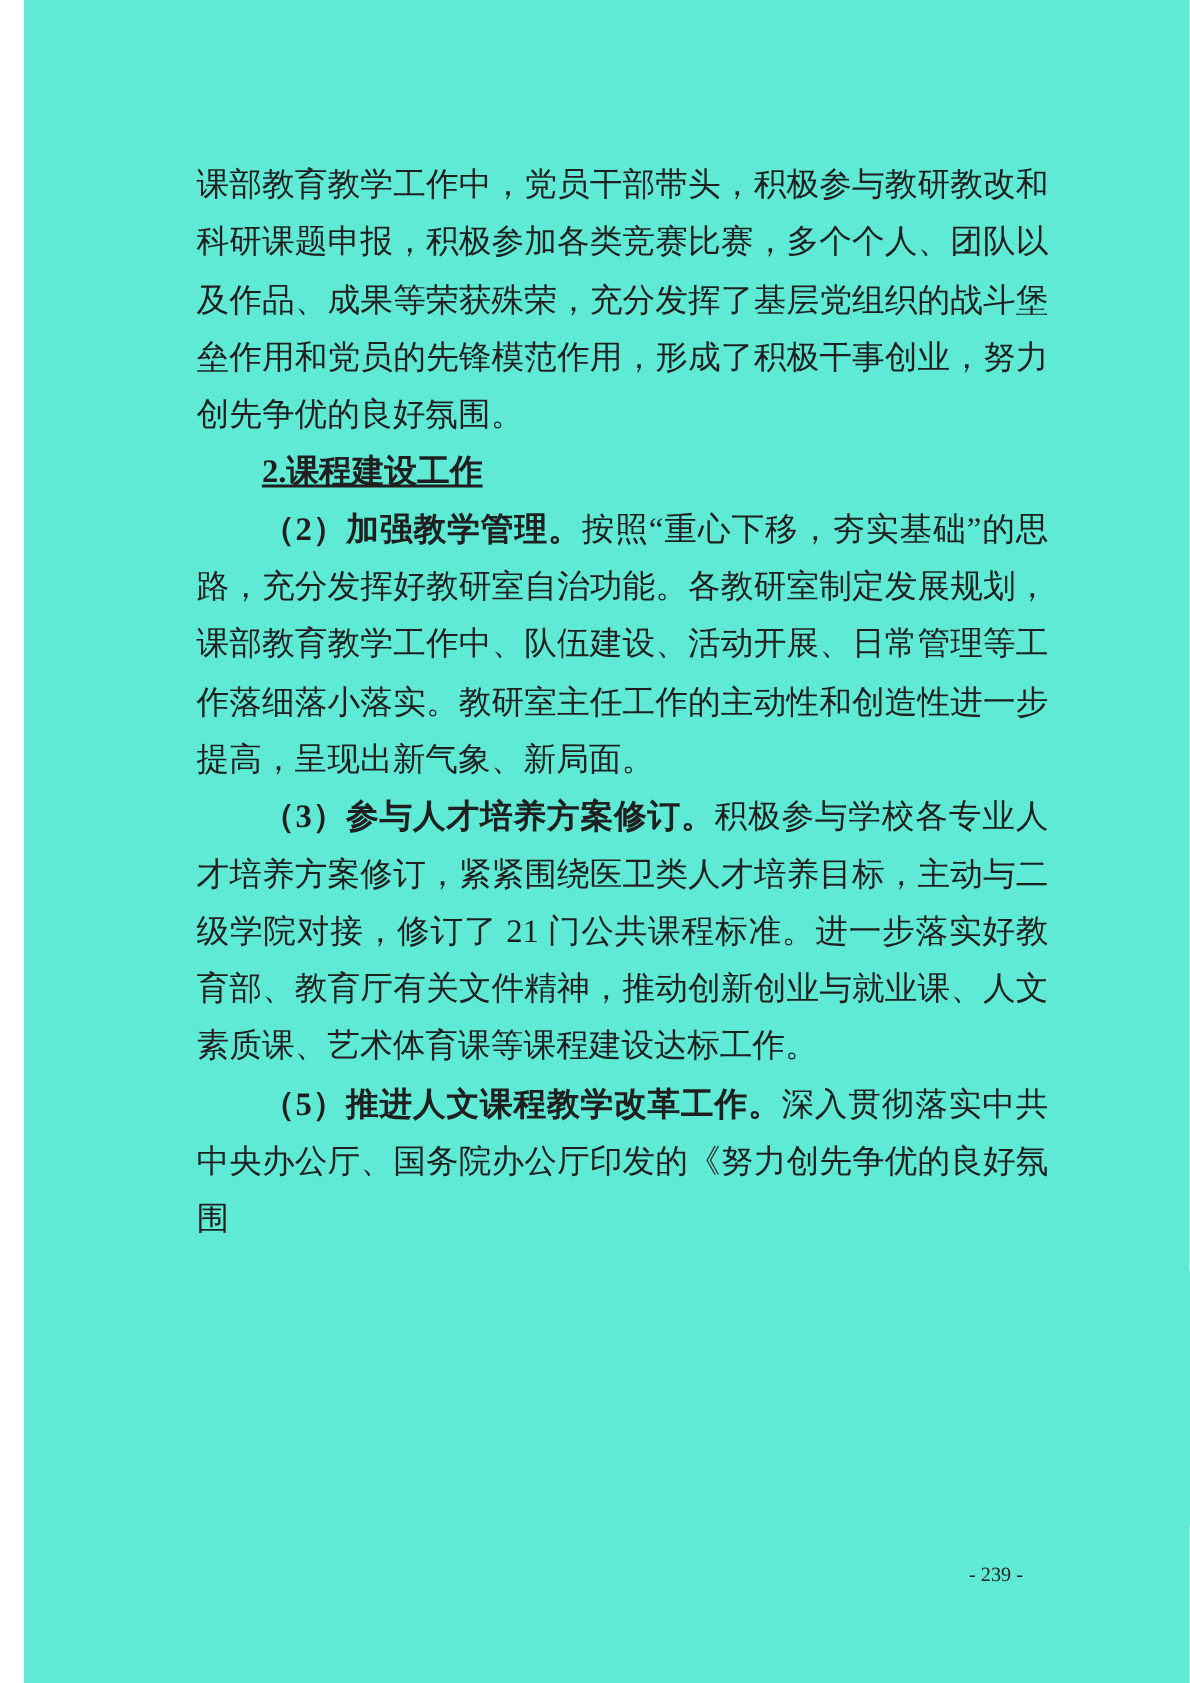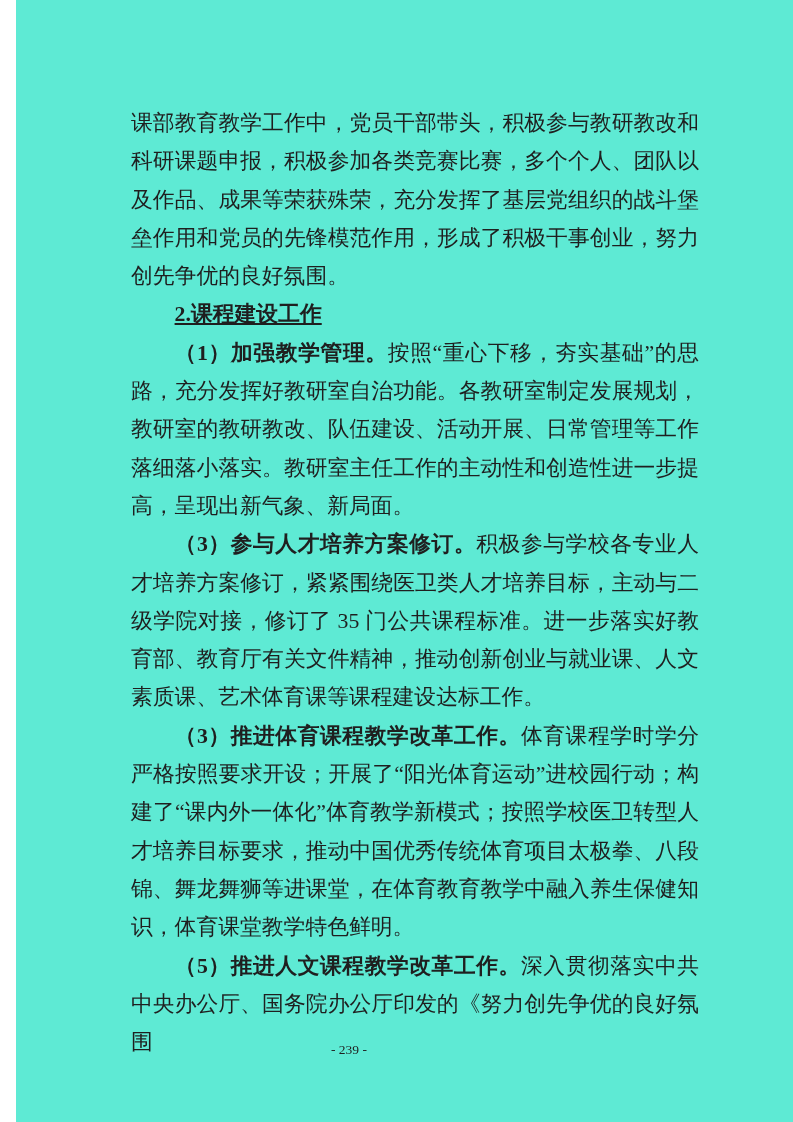--- a/index.html
+++ b/index.html
@@ -39,33 +39,32 @@
     text-decoration: underline;
   }
   .lead {
     font-weight: bold;
   }
   .pagenum {
     position: absolute;
     top: 1042px;
     left: 0;
     width: 666px;
-    text-align: center;
+    text-align: right;
     font-size: 13.5px;
     line-height: 16px;
     color: #1f1f1f;
     font-family: "Liberation Serif", "DejaVu Serif", serif;
   }
 </style>
 </head>
 <body>
 
 <div class="page">
   <div class="content">
     <p class="intro"><span>课部教育教学工作中，党员干部带头，积极参与教研教改和科研课题申报，积极参加各类竞赛比赛，多个个人、团队以及作品、成果等荣获殊荣，充分发挥了基层党组织的战斗堡垒作用和党员的先锋模范作用，形成了积极干事创业，努力创先争优的良好氛围。</span></p>
     <p class="heading"><span>2.课程建设工作</span></p>
-    <p class="item"><span class="lead">（1）加强教学管理。</span><span>按照“重心下移，夯实基础”的思路，充分发挥好教研室自治功能。各教研室制定发展规划，教研室的教研教改、队伍建设、活动开展、日常管理等工作落细落小落实。教研室主任工作的主动性和创造性进一步提高，呈现出新气象、新局面。</span></p>
-    <p class="item"><span class="lead">（3）参与人才培养方案修订。</span><span>积极参与学校各专业人才培养方案修订，紧紧围绕医卫类人才培养目标，主动与二级学院对接，修订了 35 门公共课程标准。进一步落实好教育部、教育厅有关文件精神，推动创新创业与就业课、人文素质课、艺术体育课等课程建设达标工作。</span></p>
-    <p class="item"><span class="lead">（3）推进体育课程教学改革工作。</span><span>体育课程学时学分严格按照要求开设；开展了“阳光体育运动”进校园行动；构建了“课内外一体化”体育教学新模式；按照学校医卫转型人才培养目标要求，推动中国优秀传统体育项目太极拳、八段锦、舞龙舞狮等进课堂，在体育教育教学中融入养生保健知识，体育课堂教学特色鲜明。</span></p>
+    <p class="item"><span class="lead">（2）加强教学管理。</span><span>按照“重心下移，夯实基础”的思路，充分发挥好教研室自治功能。各教研室制定发展规划，课部教育教学工作中、队伍建设、活动开展、日常管理等工作落细落小落实。教研室主任工作的主动性和创造性进一步提高，呈现出新气象、新局面。</span></p>
+    <p class="item"><span class="lead">（3）参与人才培养方案修订。</span><span>积极参与学校各专业人才培养方案修订，紧紧围绕医卫类人才培养目标，主动与二级学院对接，修订了 21 门公共课程标准。进一步落实好教育部、教育厅有关文件精神，推动创新创业与就业课、人文素质课、艺术体育课等课程建设达标工作。</span></p>
     <p class="item"><span class="lead">（5）推进人文课程教学改革工作。</span><span>深入贯彻落实中共中央办公厅、国务院办公厅印发的《努力创先争优的良好氛围</span></p>
   </div>
   <div class="pagenum">- 239 -</div>
 </div>
 
 </body></html>

